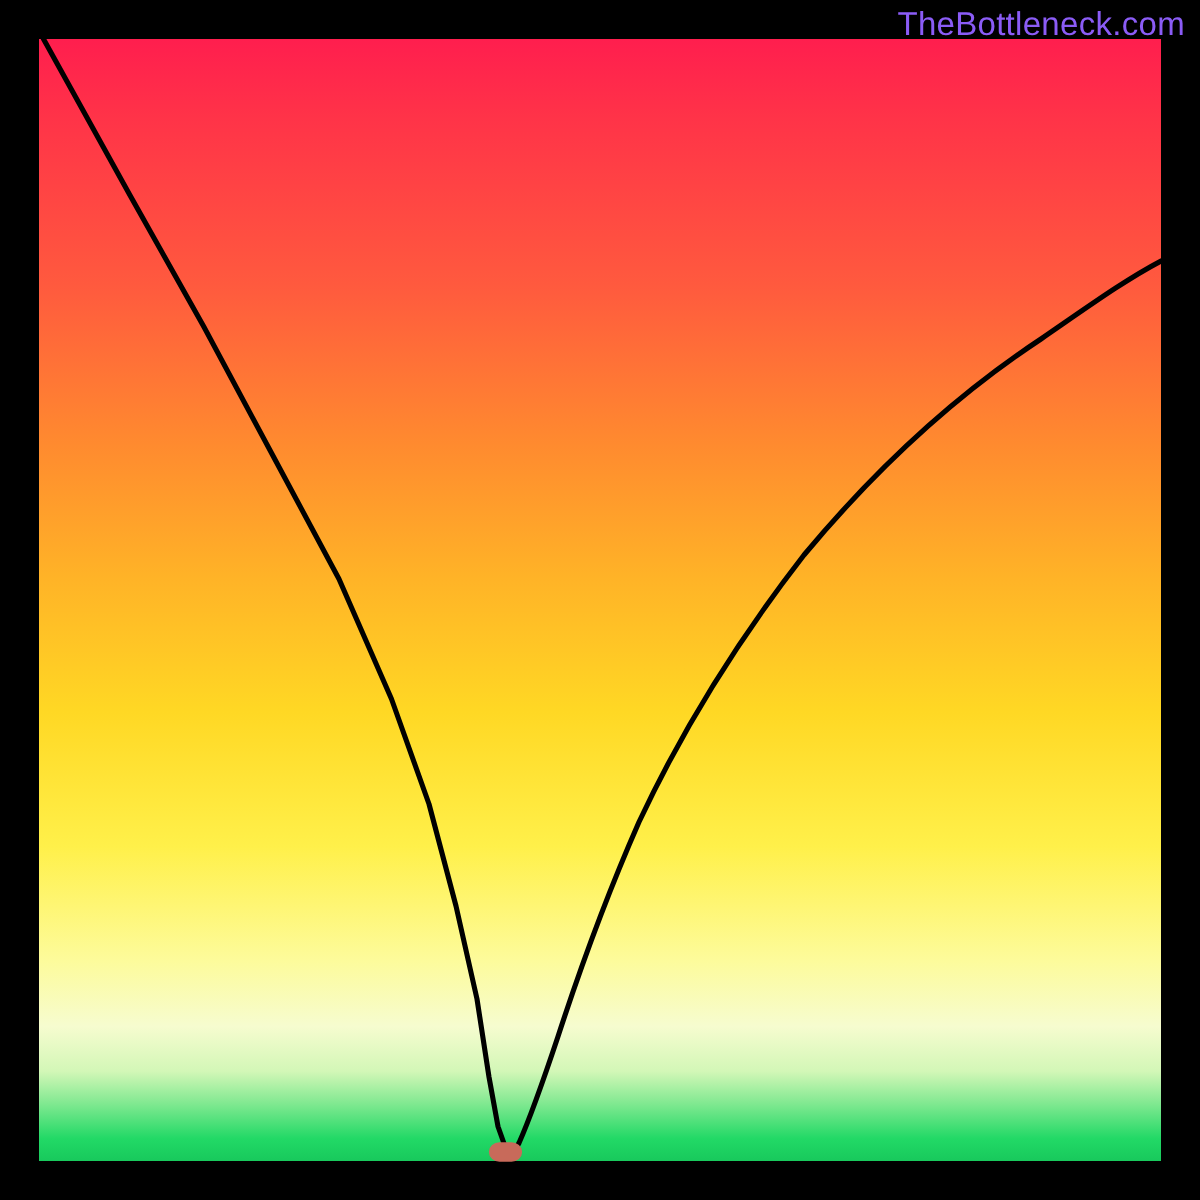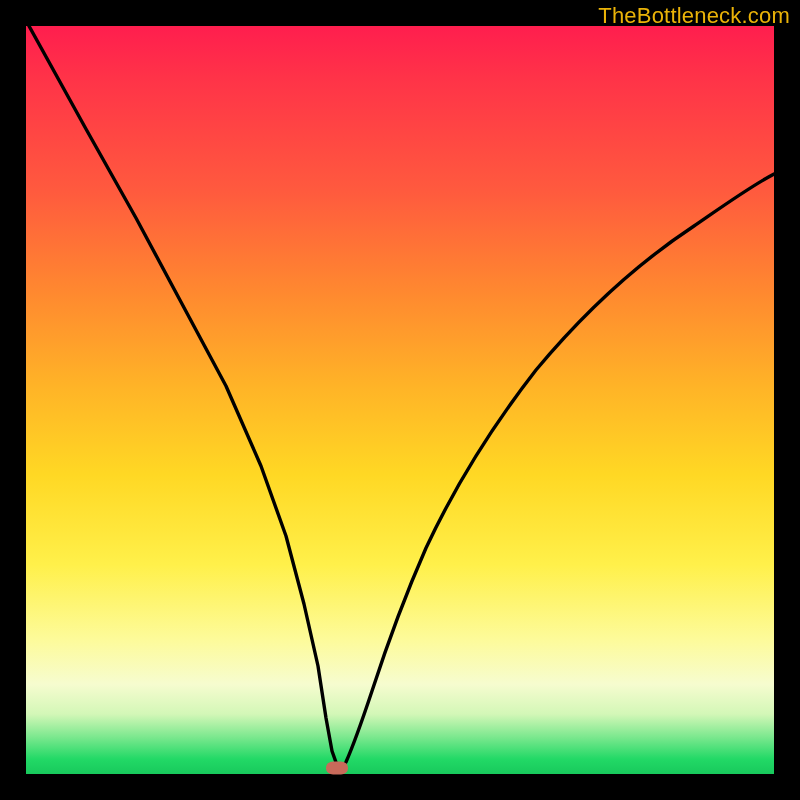--- a/index.html
+++ b/index.html
@@ -55,21 +55,21 @@
     height: 13px;
     border-radius: 7px / 6px;
     background: #c86a5a;
     transform: translate(-50%, -50%);
     pointer-events: none;
   }
   .watermark {
     position: absolute;
     top: 3px;
     right: 10px;
-    color: #eab308;
+    color: #8b5cf6;
     font-size: 22px;
     letter-spacing: 0.2px;
     font-weight: 400;
   }
 </style>
 </head>
 <body>
 
 <div class="frame">
 

